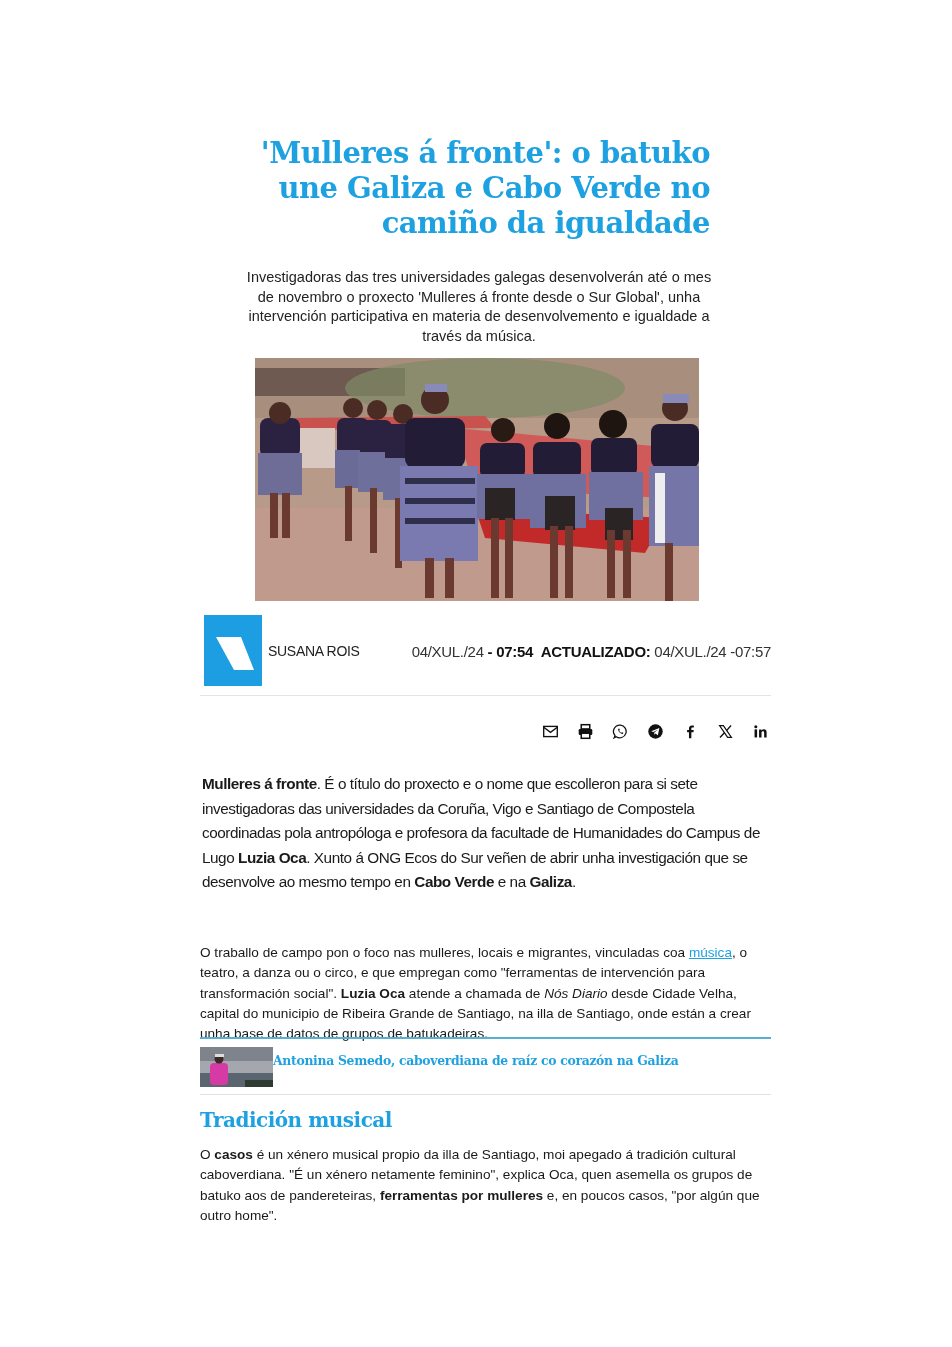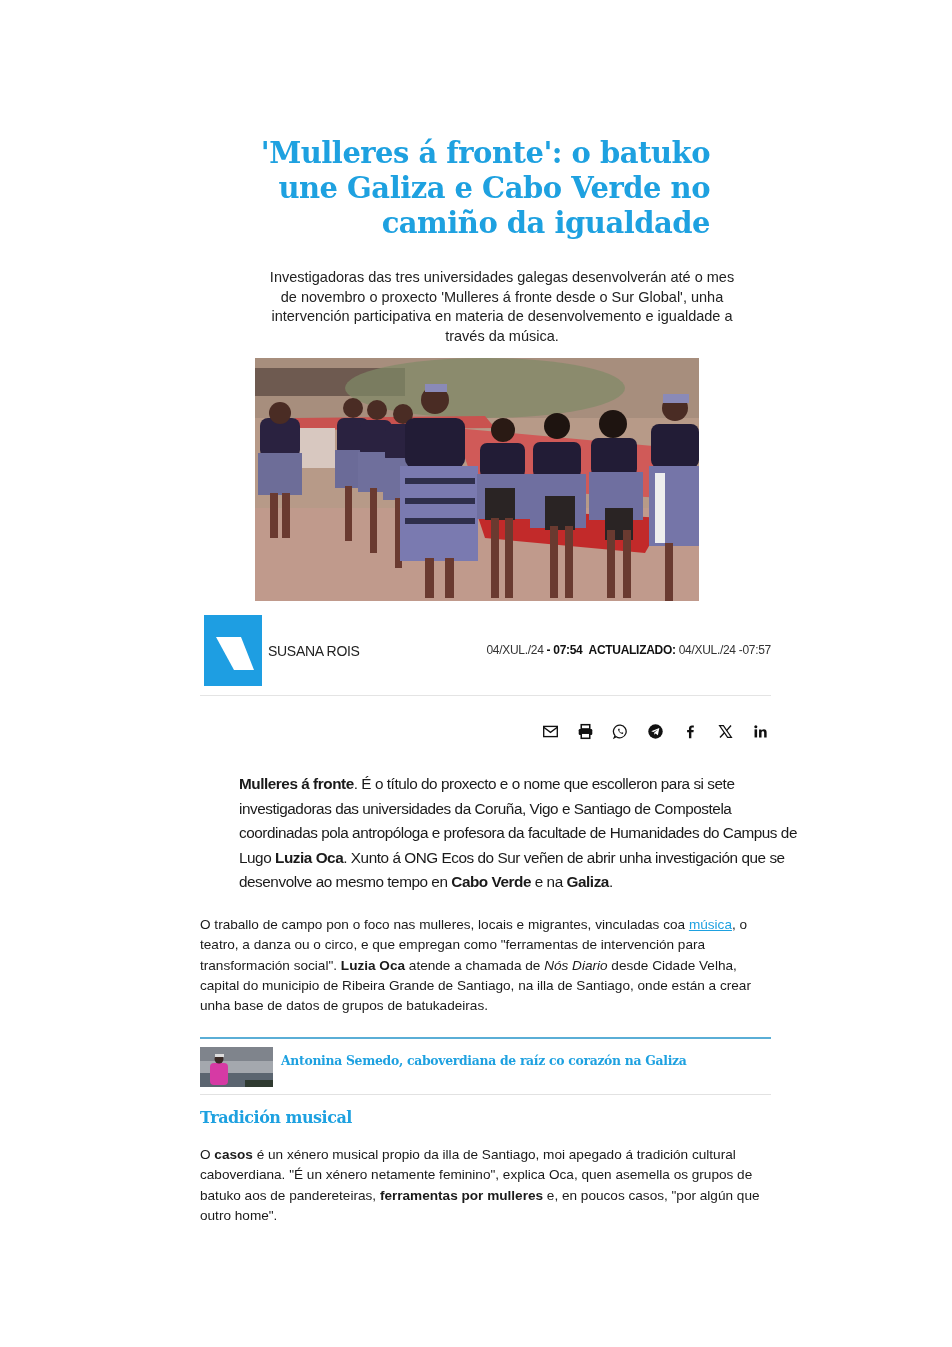--- a/index.html
+++ b/index.html
@@ -10,90 +10,90 @@
     position: absolute; left: 250px; top: 136px; width: 460px;
     text-align: right;
     font-family: "DejaVu Serif", serif; font-weight: bold;
     font-size: 29px; line-height: 35px; color: #1ea1e0;
     letter-spacing: -0.5px;
   }
   .lede {
     position: absolute; left: 244px; top: 268px; width: 470px;
     text-align: center;
     font-family: "Liberation Sans", sans-serif;
-    font-size: 14.5px; line-height: 19.5px; color: #222; margin-left: 23px;
+    font-size: 14.5px; line-height: 19.5px; color: #222;
   }
   .hero {
     position: absolute; left: 255px; top: 358px; width: 444px; height: 243px;
     overflow: hidden;
     background: linear-gradient(180deg, #b89a86 0%, #a88a7c 30%, #b58f86 55%, #c49a8e 100%);
   }
   .hero svg { width: 100%; height: 100%; display: block; }
 
   .byline-logo {
     position: absolute; left: 204px; top: 615px; width: 58px; height: 71px;
     background: #1e9ee2;
   }
   .byline-logo svg { width: 100%; height: 100%; display: block; }
   .author {
     position: absolute; left: 268px; top: 643px;
     font-family: "Liberation Sans", sans-serif; font-size: 14px;
     color: #222; letter-spacing: -0.3px;
   }
   .dates {
     position: absolute; right: 181px; top: 643px;
-    font-family: "Liberation Sans", sans-serif; font-size: 12px;
+    font-family: "Liberation Sans", sans-serif; font-size: 15px;
     color: #333; letter-spacing: -0.3px; white-space: nowrap;
   }
   .dates b { color: #111; }
   .rule-grey { position: absolute; left: 200px; width: 571px; height: 1px; background: #e4e4e4; }
 
   .share {
     position: absolute; left: 533px; top: 718px; height: 26px;
     display: flex; align-items: center; gap: 0;
   }
   .share .ico { width: 35px; height: 26px; display: flex; align-items: center; justify-content: center; cursor: pointer; }
   .share svg { width: 17px; height: 17px; }
 
   .intro {
     position: absolute; left: 202px; top: 772px; width: 574px;
     font-family: "Liberation Sans", sans-serif; font-size: 15.3px; line-height: 24.6px;
-    color: #1a1a1a; letter-spacing: -0.45px; margin-left: 37px;
+    color: #1a1a1a; letter-spacing: -0.45px;
   }
   .body-p {
     position: absolute; left: 200px; width: 572px;
     font-family: "Liberation Sans", sans-serif; font-size: 13.6px; line-height: 20.3px;
     color: #1a1a1a;
   }
   .body-p a { color: #1ea1e0; text-decoration: underline; }
-  .p1 { top: 915px; }
+  .p1 { top: 943px; }
   .p2 { top: 1145px; }
 
   .related-top { position: absolute; left: 200px; top: 1037px; width: 571px; height: 1.5px; background: #5aaed6; }
   .related {
     position: absolute; left: 200px; top: 1046px; width: 571px; height: 42px;
     display: flex; align-items: center; cursor: pointer;
   }
   .related-thumb {
     width: 73px; height: 40px; flex: 0 0 73px;
     background: linear-gradient(180deg, #8d9097 0%, #b6b9bf 45%, #7e8893 70%, #55606a 100%);
     position: relative; overflow: hidden;
   }
   .related-thumb svg { width: 100%; height: 100%; display: block; }
   .related-title {
-    margin-left: 8px;
+    margin-left: 0;
     font-family: "DejaVu Serif", serif; font-weight: bold;
     font-size: 12.4px; color: #1ea1e0; letter-spacing: -0.3px; margin-top: -14px;
   }
   .related-bottom { position: absolute; left: 200px; top: 1094px; width: 571px; height: 1px; background: #e2e2e2; }
 
   .subhead {
     position: absolute; left: 200px; top: 1108px;
     font-family: "DejaVu Serif", serif; font-weight: bold;
-    font-size: 16px; color: #1ea1e0; letter-spacing: -0.5px;
+    font-size: 20px; color: #1ea1e0; letter-spacing: -0.5px;
   }
 </style>
 </head>
 <body>
 
 <h1 class="headline">'Mulleres á fronte': o batuko une Galiza e Cabo Verde no camiño da igualdade</h1>
 
 <p class="lede">Investigadoras das tres universidades galegas desenvolverán até o mes de novembro o proxecto 'Mulleres á fronte desde o Sur Global', unha intervención participativa en materia de desenvolvemento e igualdade a través da música.</p>
 
 <div class="hero" title="Grupo de mulleres batukadeiras con saias de tecido estampado en branco e azul, sentadas sobre barcas vermellas nunha praia">

